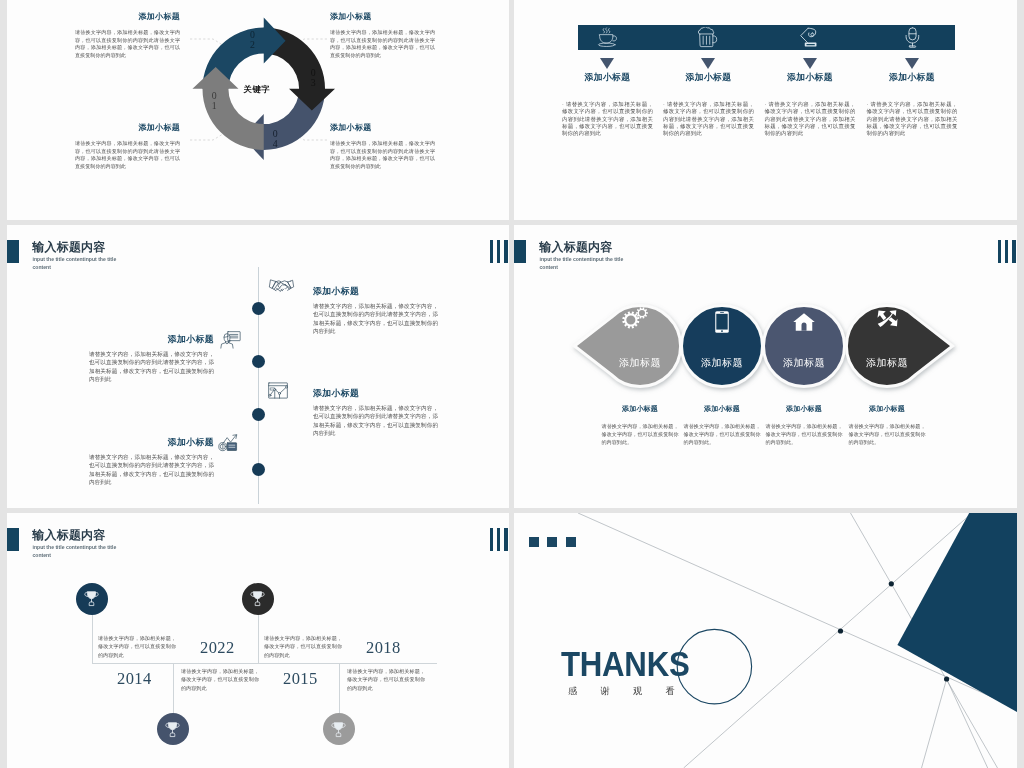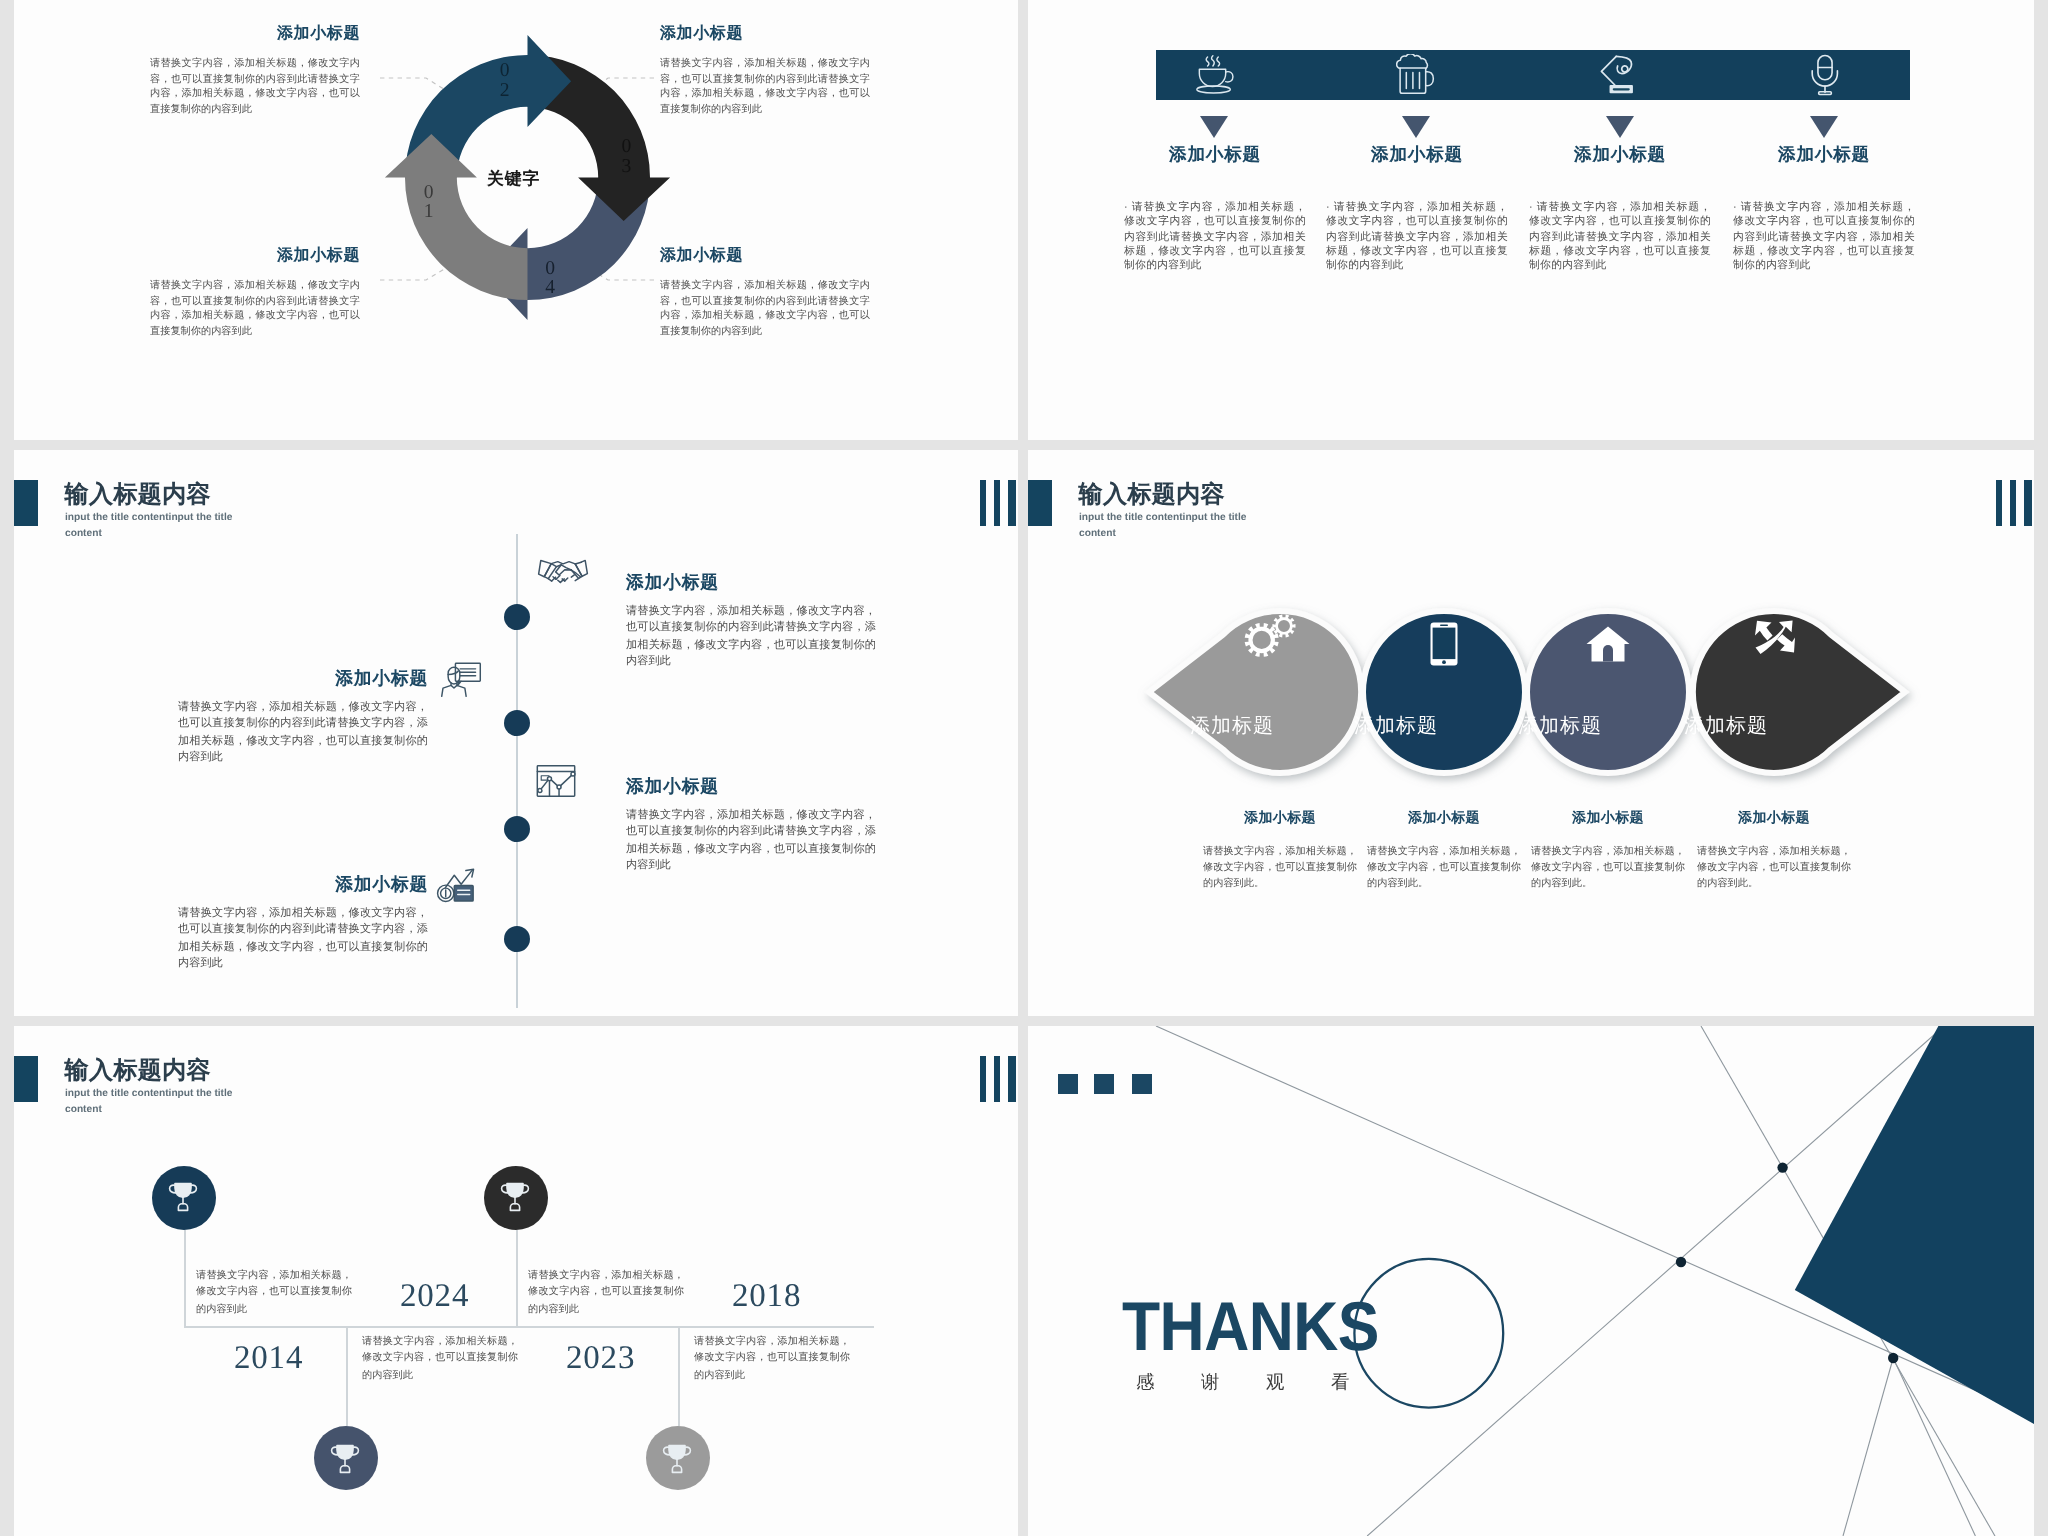--- a/index.html
+++ b/index.html
@@ -49,21 +49,21 @@
   .s3 .dot{position:absolute;width:13px;height:13px;border-radius:50%;background:#163b57;}
   .s3 .tl{position:absolute;width:125px;}
   .s3 .tl .t{display:block;font-size:8.9px;font-weight:bold;color:#1b4763;letter-spacing:.4px;line-height:1.1;}
   .s3 .tl .b{display:block;margin-top:5px;font-size:5.6px;color:#4d4d4d;line-height:1.5;text-align:justify;}
   .s3 .tl.L{text-align:right;}
   .s3 .tl.L .b{text-align:justify;}
   .s3 .ic{position:absolute;}
 
   
   .s4 .leafwrap{position:absolute;left:0;top:0;width:503px;height:283px;}
-  .s4 .lbl{position:absolute;width:90px;color:#fff;font-size:10px;font-weight:normal;letter-spacing:.5px;}
+  .s4 .lbl{position:absolute;width:90px;text-align:center;color:#fff;font-size:10px;font-weight:normal;letter-spacing:.5px;}
   .s4 .ic4{position:absolute;}
   .s4 .cap{position:absolute;width:77px;}
   .s4 .cap .t{display:block;text-align:center;color:#1b4763;font-weight:bold;font-size:7px;letter-spacing:.2px;}
   .s4 .cap .b{display:block;margin-top:8px;color:#4d4d4d;font-size:5.1px;line-height:1.6;text-align:justify;}
 
   
   .s5 .axis{position:absolute;height:0.9px;background:#cfd5d9;}
   .s5 .stem{position:absolute;width:0.9px;background:#cfd5d9;}
   .s5 .badge{position:absolute;width:32px;height:32px;border-radius:50%;display:flex;align-items:center;justify-content:center;}
   .s5 .yr{position:absolute;font-size:16.5px;color:#2c4a5f;letter-spacing:0.4px;font-family:"Liberation Serif",serif;}
@@ -404,22 +404,22 @@
 <g fill="none" stroke="#e8eef2" stroke-width="1.6" stroke-linecap="round" stroke-linejoin="round">
 <path d="M9 3.5 h16 v4.6 c0 5.2 -3.4 9.2 -8 9.2 c-4.6 0 -8 -4 -8 -9.2 z" fill="#e8eef2"></path>
 <path d="M9 5.4 c-3.4 -0.8 -5.4 0.6 -5.4 3 c0 2.8 2.6 4.6 6.4 4.5"></path>
 <path d="M25 5.4 c3.4 -0.8 5.4 0.6 5.4 3 c0 2.8 -2.6 4.6 -6.4 4.5"></path>
 <path d="M17 17.3 v6.4"></path>
 <path d="M12.4 30.4 v-3.2 a3.5 3.5 0 0 1 3.5 -3.5 h2.2 a3.5 3.5 0 0 1 3.5 3.5 v3.2 z"></path>
 </g>
         </svg>
       </div>
     <div class="yr" style="left:110.0px;top:156.0px;">2014</div>
-    <div class="yr" style="left:193.0px;top:125.0px;">2024</div>
-    <div class="yr" style="left:276.0px;top:156.0px;">2023</div>
+    <div class="yr" style="left:193.0px;top:125.0px;">2022</div>
+    <div class="yr" style="left:276.0px;top:156.0px;">2015</div>
     <div class="yr" style="left:359.0px;top:125.0px;">2018</div>
     <div class="tx" style="left:91.0px;top:121.0px;">请替换文字内容，添加相关标题，修改文字内容，也可以直接复制你的内容到此</div>
     <div class="tx" style="left:174.0px;top:154.0px;">请替换文字内容，添加相关标题，修改文字内容，也可以直接复制你的内容到此</div>
     <div class="tx" style="left:257.0px;top:121.0px;">请替换文字内容，添加相关标题，修改文字内容，也可以直接复制你的内容到此</div>
     <div class="tx" style="left:340.0px;top:154.0px;">请替换文字内容，添加相关标题，修改文字内容，也可以直接复制你的内容到此</div>
   </div>
   <div class="slide s6">
     <svg class="bg" viewBox="0 0 503 255">
         <line x1="64.0" y1="0.0" x2="503.0" y2="195.2" stroke="#8e979e" stroke-width="0.55"></line>
         <line x1="458.0" y1="0.0" x2="169.6" y2="255.0" stroke="#8e979e" stroke-width="0.55"></line>

